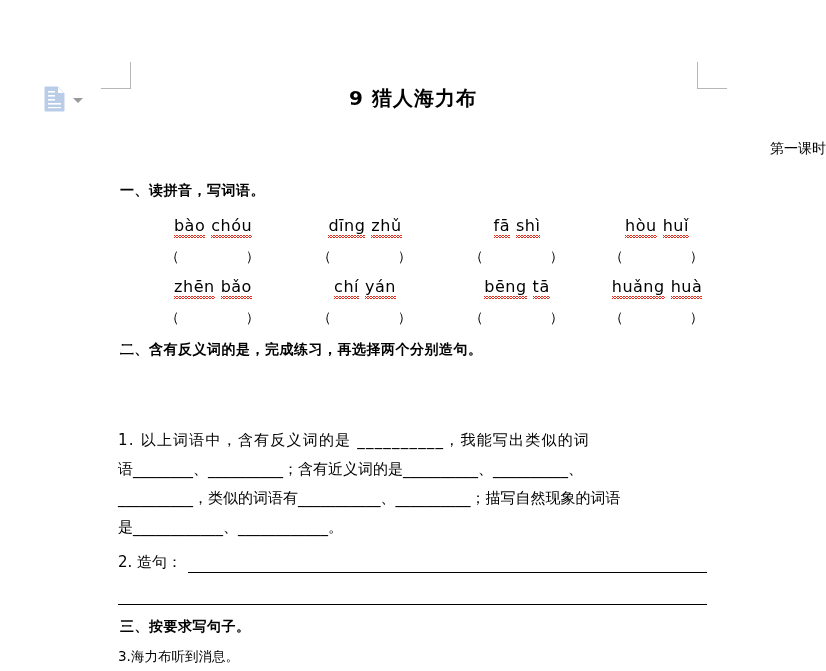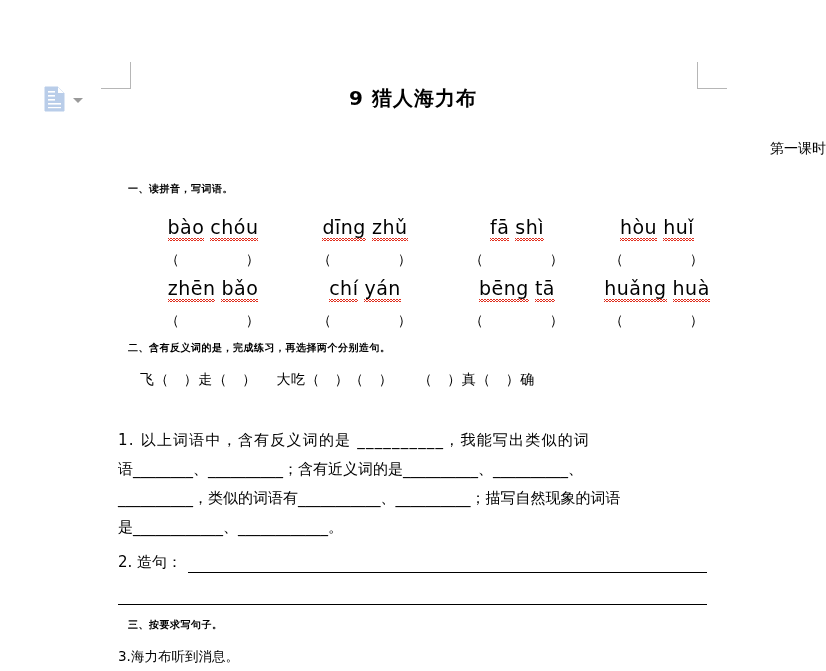--- a/index.html
+++ b/index.html
@@ -87,25 +87,24 @@
     right: 0;
     top: 140px;
     text-align: right;
     font-size: 14px;
     font-family: "DejaVu Sans", "Liberation Sans", sans-serif;
   }
 
   .section-heading {
     position: absolute;
     left: 120px;
-    font-size: 10px;
+    font-size: 14px;
     font-weight: bold;
     letter-spacing: 0.5px;
     white-space: nowrap;
-    margin-left: 8px;
   }
   #sec1-heading { top: 182px; }
   #sec2-heading { top: 341px; }
   #sec3-heading { top: 618px; }
 
   
   .pinyin-row {
     position: absolute;
     left: 140px;
     width: 580px;
@@ -119,21 +118,21 @@
     width: 130px;
     text-align: center;
   }
   .pinyin-cell.c0 { left: 8px; }
   .pinyin-cell.c1 { left: 160px; }
   .pinyin-cell.c2 { left: 312px; }
   .pinyin-cell.c3 { left: 452px; }
 
   .pinyin-text {
     font-family: "DejaVu Sans", sans-serif;
-    font-size: 19px;
+    font-size: 16px;
     letter-spacing: 0.5px;
     white-space: nowrap;
     display: inline-block;
     position: relative;
     padding-bottom: 3px;
   }
   .pinyin-text .w {
     position: relative;
     display: inline-block;
     margin: 0 3px;
@@ -253,21 +252,20 @@
       <span class="pinyin-blank">（            ）</span>
     </div>
     <div class="pinyin-cell c3">
       <span class="pinyin-text"><span class="w">huǎng</span><span class="w">huà</span></span>
       <span class="pinyin-blank">（            ）</span>
     </div>
   </div>
 
   <div class="section-heading" id="sec2-heading">二、含有反义词的是，完成练习，再选择两个分别造句。</div>
 
-  <div class="word-row" id="word-row-1">飞（   ）走（   ）    大吃（   ）（   ）     （   ）真（   ）确</div>
 
   <div class="body-line" id="q1-line1">1. 以上词语中，含有反义词的是 __________，我能写出类似的词</div>
   <div class="body-line" id="q1-line2">语________、__________；含有近义词的是__________、__________、</div>
   <div class="body-line" id="q1-line3">__________，类似的词语有___________、__________；描写自然现象的词语</div>
   <div class="body-line" id="q1-line4">是____________、____________。</div>
 
   <div class="body-line" id="q2-line1">2. 造句：</div>
   <div class="rule-line" id="rule-1"></div>
   <div class="rule-line" id="rule-2"></div>
 

